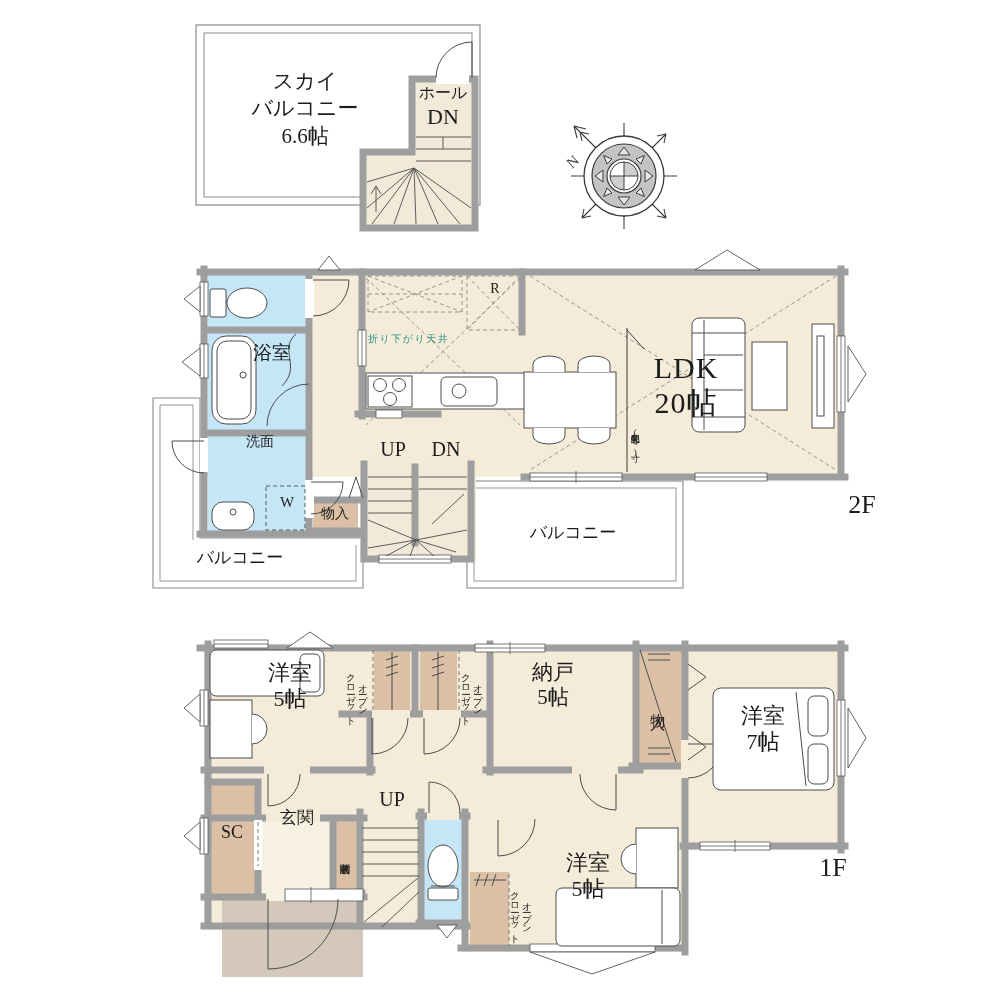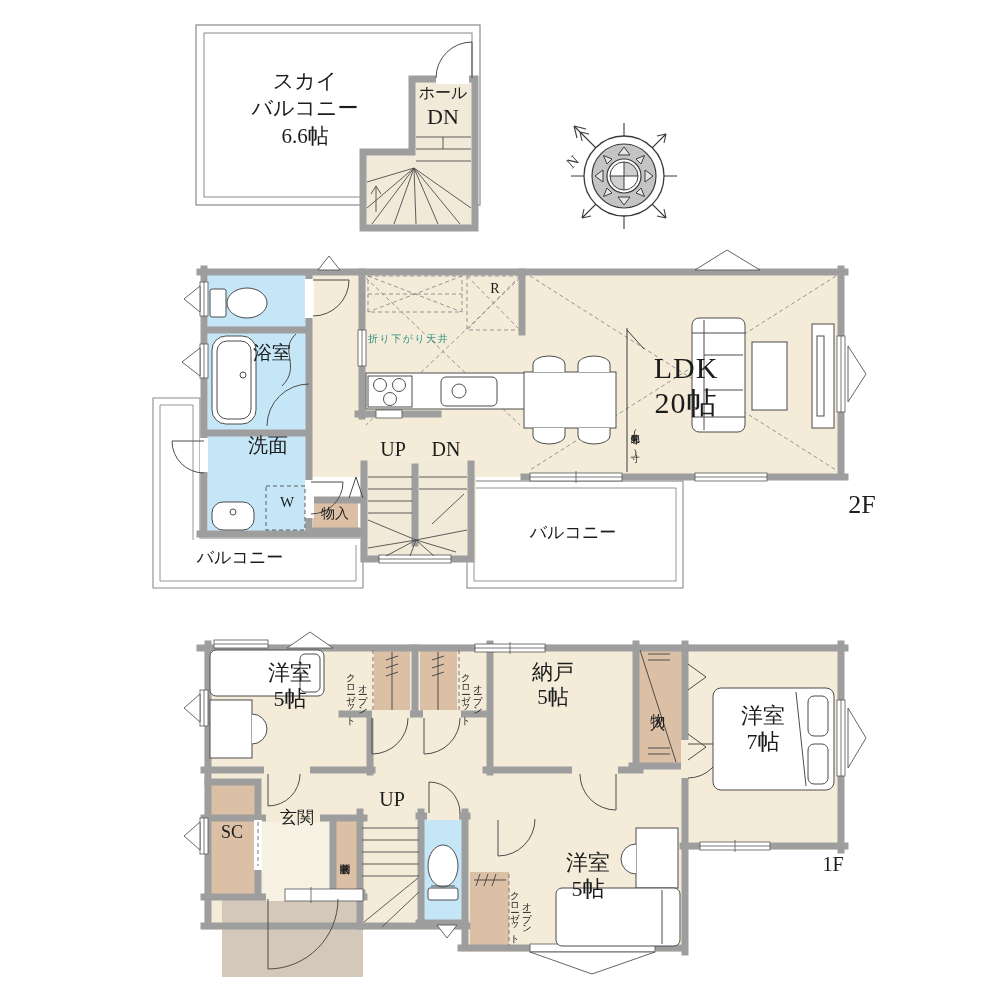--- a/index.html
+++ b/index.html
@@ -283,21 +283,21 @@
   </g>
 </svg>
 
 <div class="lbl" style="left:220px;top:68px;width:170px;font-size:21px;line-height:1.3;">スカイ
 バルコニー
 6.6帖</div>
 <div class="lbl" style="left:412px;top:84px;width:62px;font-size:16px;">ホール</div>
 <div class="lbl" style="left:412px;top:104px;width:62px;font-size:22px;">DN</div>
 
 <div class="lbl" style="left:232px;top:342px;width:80px;font-size:19px;">浴室</div>
-<div class="lbl" style="left:228px;top:434px;width:80px;font-size:20px;">洗面</div>
+<div class="lbl" style="left:220px;top:434px;width:80px;font-size:14px;">洗面</div>
 <div class="lbl" style="left:272px;top:494px;width:30px;font-size:15px;">W</div>
 <div class="lbl" style="left:311px;top:506px;width:48px;font-size:14px;">物入</div>
 <div class="lbl" style="left:368px;top:438px;width:50px;font-size:20px;">UP</div>
 <div class="lbl" style="left:420px;top:438px;width:52px;font-size:20px;">DN</div>
 <div class="lbl big" style="left:600px;top:330px;width:172px;font-size:30px;margin-top:20px;">LDK
 20帖</div>
 <div class="lbl teal" style="left:368px;top:333px;width:90px;font-size:10px;text-align:left;">折り下がり天井</div>
 <div class="lbl" style="left:485px;top:281px;width:20px;font-size:14px;">R</div>
 <div class="lbl v" style="left:629px;top:406px;height:72px;font-size:9px;letter-spacing:0;">勾配天井(4寸)</div>
 <div class="lbl" style="left:180px;top:548px;width:120px;font-size:17px;">バルコニー</div>
@@ -316,15 +316,15 @@
 <div class="lbl" style="left:713px;top:703px;width:100px;font-size:22px;">洋室
 7帖</div>
 <div class="lbl" style="left:366px;top:788px;width:52px;font-size:20px;">UP</div>
 <div class="lbl" style="left:207px;top:822px;width:50px;font-size:18px;">SC</div>
 <div class="lbl" style="left:263px;top:808px;width:68px;font-size:17px;">玄関</div>
 <div class="lbl v" style="left:338px;top:825px;height:62px;font-size:10px;letter-spacing:0;">玄関収納</div>
 <div class="lbl v" style="left:508px;top:875px;height:74px;font-size:9.5px;letter-spacing:0;">オープン
 クローゼット</div>
 <div class="lbl" style="left:538px;top:850px;width:100px;font-size:22px;">洋室
 5帖</div>
-<div class="lbl" style="left:803px;top:853px;width:60px;font-size:20px;">1F</div>
+<div class="lbl" style="left:803px;top:853px;width:60px;font-size:26px;">1F</div>
 
 </div>
 
 </body></html>

